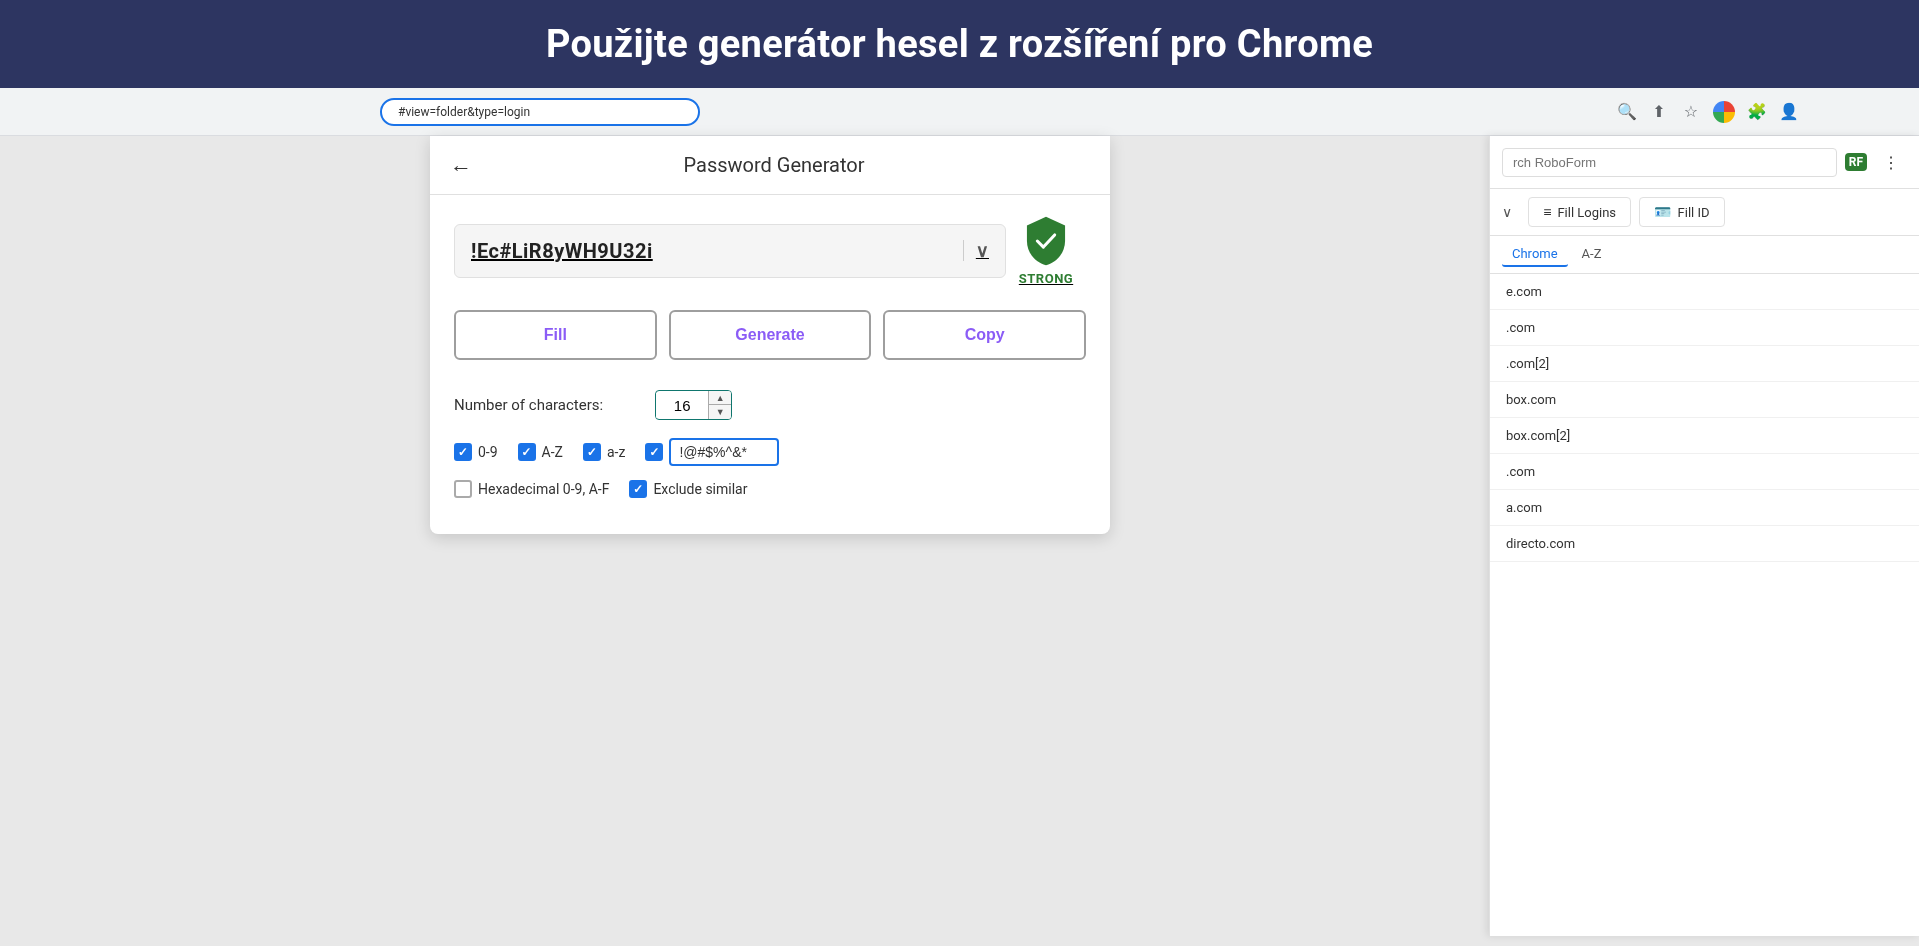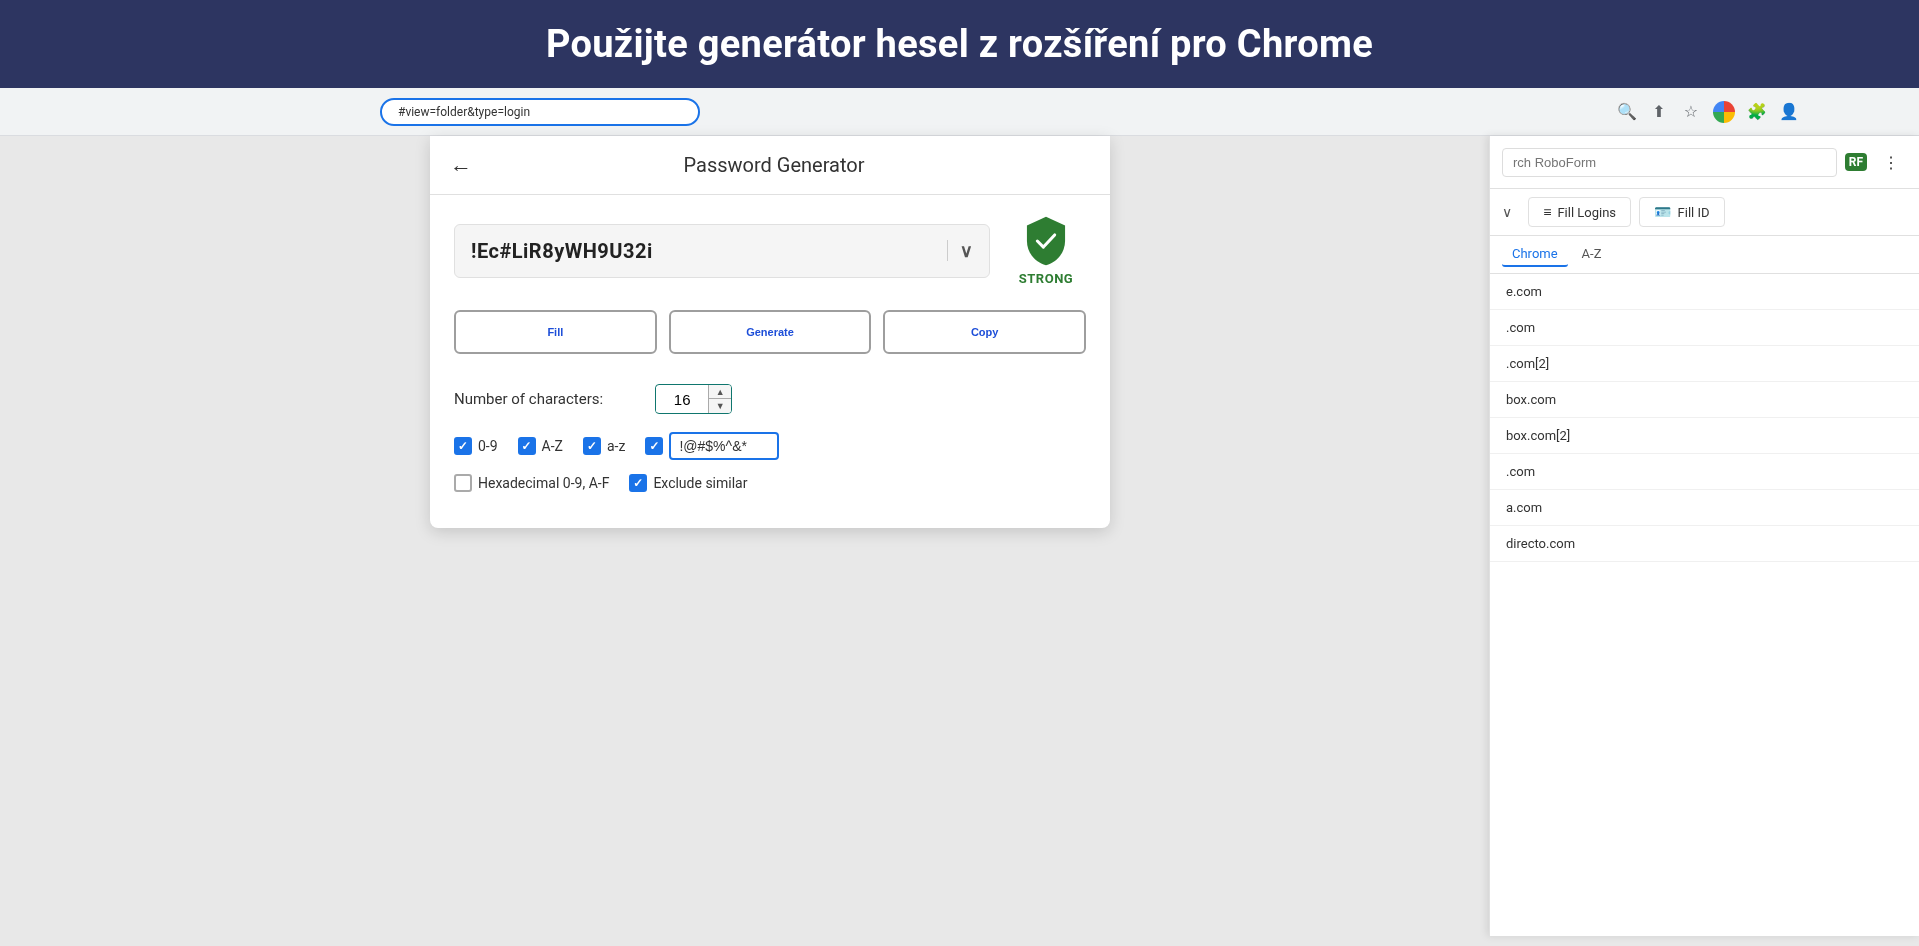--- a/index.html
+++ b/index.html
@@ -119,21 +119,21 @@
       flex: 1;
       text-align: center;
       margin-right: 30px;
     }
 
     
     .password-display-row {
       display: flex;
       align-items: center;
       padding: 20px 24px;
-      gap: 16px;
+      text-decoration: underline;
     }
     .password-field {
       background: #f5f5f5;
       border: 1px solid #e0e0e0;
       border-radius: 6px;
       padding: 14px 16px;
       font-size: 20px;
       font-weight: 700;
       color: #222;
       flex: 1;
@@ -177,23 +177,23 @@
       display: flex;
       gap: 12px;
       padding: 4px 24px 20px;
     }
     .action-btn {
       flex: 1;
       padding: 14px 10px;
       border: 2px solid #9e9e9e;
       background: #fff;
       border-radius: 6px;
-      font-size: 11px;
+      font-size: 16px;
       font-weight: 600;
-      color: #1d4ed8;
+      color: #8b5cf6;
       cursor: pointer;
       text-align: center;
     }
 
     
     .options-section {
       padding: 10px 24px 20px;
     }
     .chars-row {
       display: flex;

